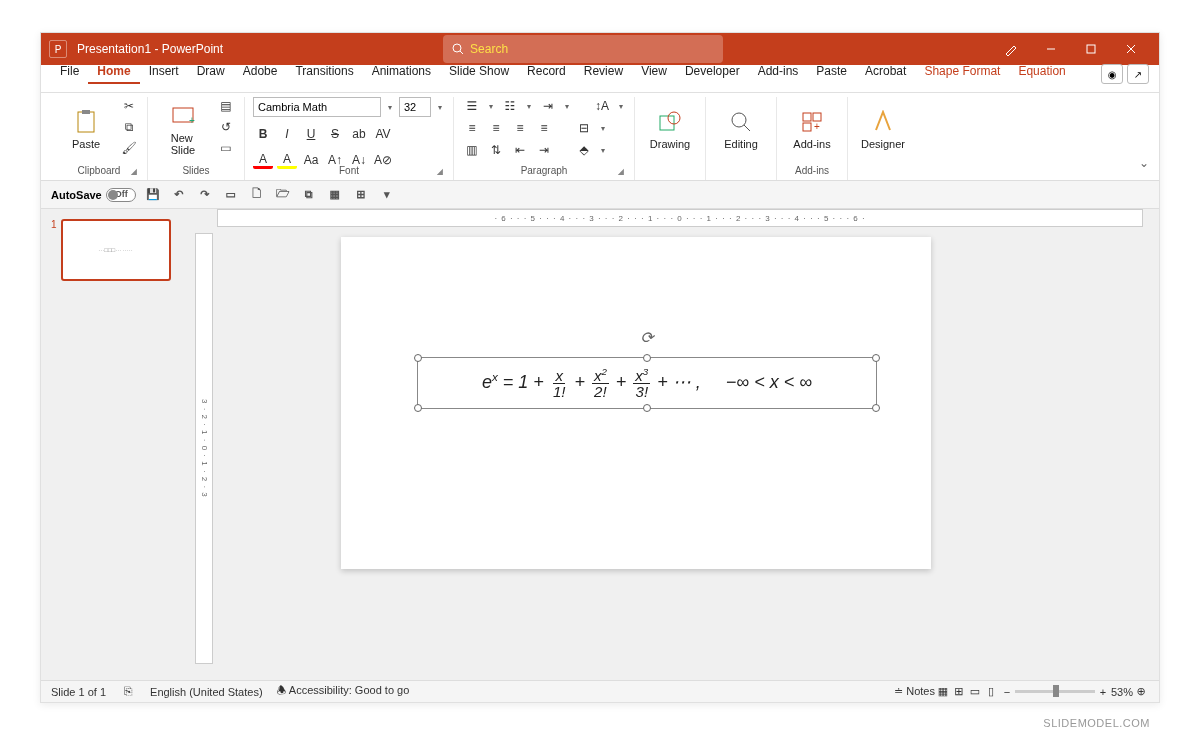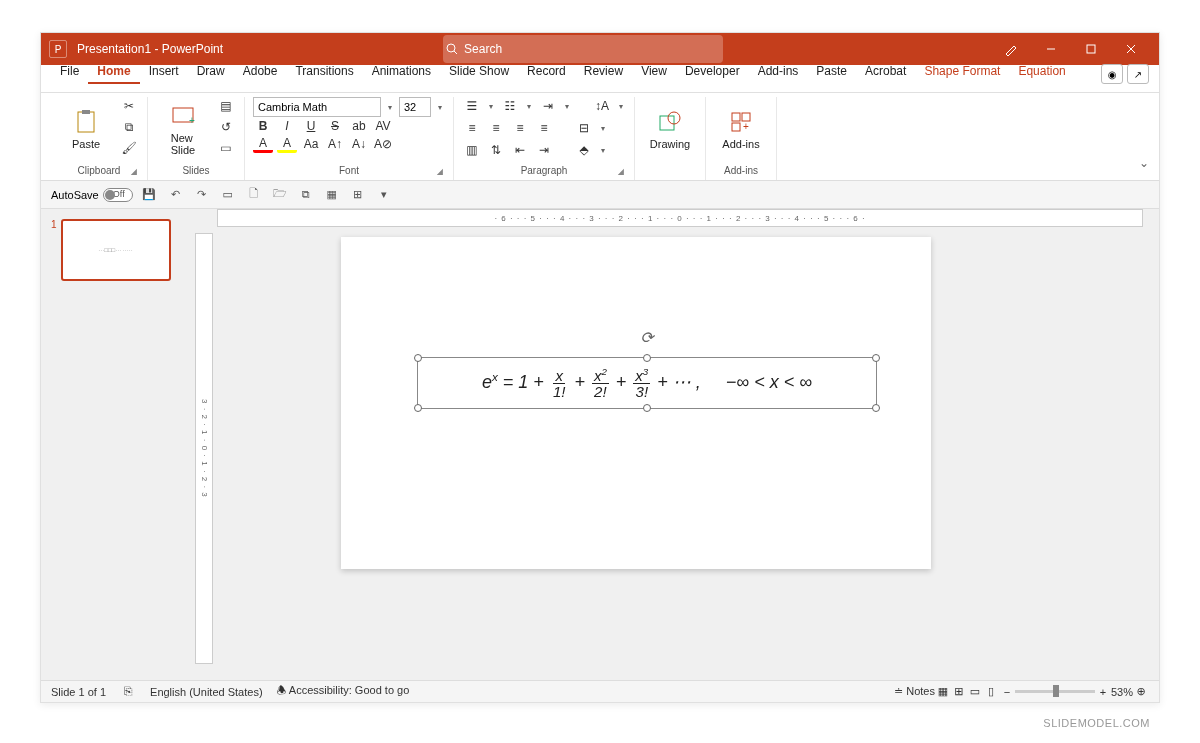--- a/index.html
+++ b/index.html
@@ -1,21 +1,21 @@
 <!DOCTYPE html>
 <html><head>
 <meta charset="utf-8">
 <style>
 * { margin:0; padding:0; box-sizing:border-box; font-family:"Segoe UI",Arial,sans-serif; }
 body { background:#fff; width:1200px; height:743px; position:relative; }
 .outer { position:absolute; left:40px; top:32px; right:40px; bottom:40px; border:1px solid #e0e0e0; background:#fff; display:flex; flex-direction:column; box-shadow:0 2px 8px rgba(0,0,0,0.08); }
 .titlebar { height:32px; background:#c43e1c; display:flex; align-items:center; color:#fff; font-size:12px; padding:0 8px; }
 .tb-icon { width:18px; height:18px; margin-right:10px; display:flex; align-items:center; justify-content:center; border:1px solid rgba(255,255,255,0.4); border-radius:2px; font-size:10px; }
 .tb-title { flex:0 0 auto; }
-.tb-search { flex:0 0 280px; margin-left:220px; height:28px; background:rgba(255,255,255,0.25); border-radius:4px; display:flex; align-items:center; padding:0 3px; font-size:12px; color:#ffffff; }
+.tb-search { flex:0 0 280px; margin-left:220px; height:28px; background:rgba(255,255,255,0.25); border-radius:4px; display:flex; align-items:center; padding:0 9px; font-size:12px; color:#fde047; }
 .tb-search svg { margin-right:6px; }
 .tb-spacer { flex:1; }
 .tb-ctrl { width:40px; height:32px; display:flex; align-items:center; justify-content:center; }
 .menubar { height:28px; background:#fff; display:flex; align-items:flex-end; padding:8px 10px; border-bottom:1px solid #e0e0e0; font-size:12px; gap:0; }
 .menu-item { padding:4px 9px 6px; cursor:pointer; color:#222; }
 .menu-item.active { border-bottom:2px solid #c43e1c; color:#c43e1c; font-weight:600; padding-bottom:4px; }
 .menu-item.ctx { color:#c43e1c; }
 .menu-right { margin-left:auto; display:flex; gap:4px; align-items:center; }
 .menu-rbtn { width:22px; height:20px; border:1px solid #bbb; border-radius:3px; display:flex; align-items:center; justify-content:center; font-size:10px; }
 .ribbon { background:#fff; padding:4px 10px 0; display:flex; border-bottom:1px solid #ddd; position:relative; }
@@ -26,21 +26,21 @@
 .rgroup-label .corner { position:absolute; right:2px; bottom:4px; font-size:8px; color:#888; }
 .big-btn { display:flex; flex-direction:column; align-items:center; justify-content:center; width:54px; height:64px; font-size:11px; color:#222; gap:2px; }
 .big-btn .ic { width:28px; height:28px; display:flex; align-items:center; justify-content:center; }
 .col { display:flex; flex-direction:column; gap:3px; }
 .mini { width:20px; height:18px; display:flex; align-items:center; justify-content:center; font-size:12px; color:#333; border-radius:2px; }
 .font-row { display:flex; gap:4px; align-items:center; }
 .font-name { width:128px; height:20px; border:1px solid #bbb; font-size:11px; padding:0 4px; display:flex; align-items:center; background:#fff; }
 .font-size { width:32px; height:20px; border:1px solid #bbb; font-size:11px; display:flex; align-items:center; padding:0 4px; background:#fff; }
 .drop { width:10px; font-size:8px; color:#666; display:flex;align-items:center;justify-content:center;}
 .collapse { position:absolute; right:10px; bottom:10px; font-size:12px; color:#666; }
-.qat { height:28px; background:#f5f5f5; border-bottom:1px solid #ddd; display:flex; align-items:center; padding:0 10px; font-size:11px; gap:8px; }
+.qat { height:28px; background:#f5f5f5; border-bottom:1px solid #ddd; display:flex; align-items:center; padding:0 10px; font-size:11px; gap:8px;font-weight:bold; }
 .autosave { display:flex; align-items:center; gap:4px; }
 .toggle { width:30px; height:14px; border:1px solid #888; border-radius:8px; background:#fff; position:relative; }
 .toggle::after { content:""; width:10px; height:10px; background:#888; border-radius:50%; position:absolute; left:1px; top:1px; }
 .toggle-label { font-size:9px; color:#555; position:absolute; right:7px; top:0; }
 .qat-ic { width:18px; height:18px; display:flex; align-items:center; justify-content:center; color:#555; }
 .workspace { flex:1; display:flex; background:#f0f0f0; overflow:hidden; }
 .thumb-panel { width:140px; background:#f0f0f0; padding:10px; }
 .thumb-wrap { display:flex; gap:4px; }
 .thumb-num { font-size:10px; color:#c43e1c; }
 .thumb { width:110px; height:62px; background:#fff; border:2px solid #c43e1c; border-radius:3px; display:flex; align-items:center; justify-content:center; font-size:6px; color:#888; }
@@ -163,21 +163,21 @@
           <div class="mini">▤</div>
           <div class="mini">↺</div>
           <div class="mini">▭</div>
         </div>
       </div>
       <div class="rgroup-label"><span>Slides</span></div>
     </div>
 
     <div class="rgroup">
       <div class="rgroup-body">
-        <div class="col" style="gap:0">
+        <div class="col" style="gap:8px">
           <div class="font-row">
             <div class="font-name">
                 <span>Cambria Math</span>
               </div>
               <div class="drop">▾</div>
             <div class="font-size">
                 <span>32</span>
               </div>
               <div class="drop">▾</div>
           </div>
@@ -247,39 +247,66 @@
                 <rect x="2" y="6" width="14" height="14" fill="none" stroke="#2a6"></rect>
                 <circle cx="16" cy="8" r="6" fill="none" stroke="#c43e1c"></circle>
               </svg>
             </div>
           <span>Drawing</span>
         </div>
       </div>
       <div class="rgroup-label">&nbsp;</div>
     </div>
 
+    <div class="rgroup">
+      <div class="rgroup-body">
+        <div class="big-btn">
+          <div class="ic">
+              <svg width="22" height="22">
+                <circle cx="9" cy="9" r="7" fill="none" stroke="#555"></circle>
+                <line x1="14" y1="14" x2="20" y2="20" stroke="#555"></line>
+              </svg>
+            </div>
+          <span>Editing</span>
+        </div>
+      </div>
+      <div class="rgroup-label">&nbsp;</div>
+    </div>
 
 
     <div class="rgroup">
       <div class="rgroup-body">
         <div class="big-btn">
           <div class="ic">
               <svg width="24" height="24">
                 <rect x="3" y="3" width="8" height="8" fill="none" stroke="#c43e1c"></rect>
                 <rect x="13" y="3" width="8" height="8" fill="none" stroke="#c43e1c"></rect>
                 <rect x="3" y="13" width="8" height="8" fill="none" stroke="#c43e1c"></rect>
                 <text x="14" y="20" font-size="10" fill="#c43e1c">+</text>
               </svg>
             </div>
           <span>Add-ins</span>
         </div>
       </div>
       <div class="rgroup-label"><span>Add-ins</span></div>
     </div>
 
+    <div class="rgroup" style="border-right:none">
+      <div class="rgroup-body">
+        <div class="big-btn">
+          <div class="ic">
+              <svg width="22" height="24">
+                <path d="M4 20 L11 2 L18 20" fill="none" stroke="#e8a33d" stroke-width="2"></path>
+              </svg>
+            </div>
+          <span>Designer</span>
+        </div>
+      </div>
+      <div class="rgroup-label">&nbsp;</div>
+    </div>
 
     <div class="collapse">⌄</div>
   </div>
 
   <div class="qat">
     <div class="autosave">
       <span>AutoSave</span>
       <div class="toggle">
           <span class="toggle-label">Off</span>
         </div>

